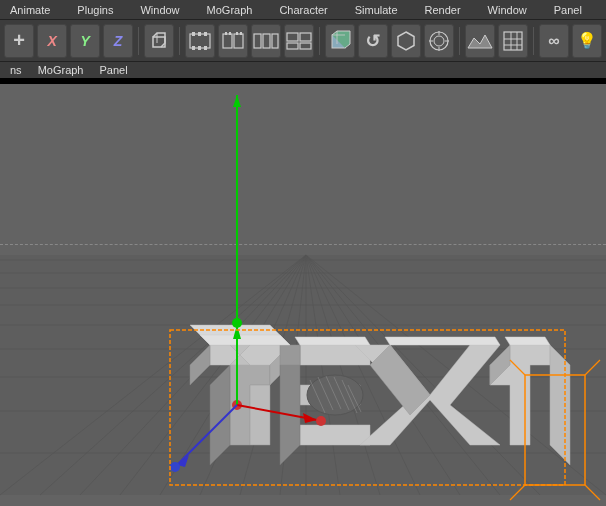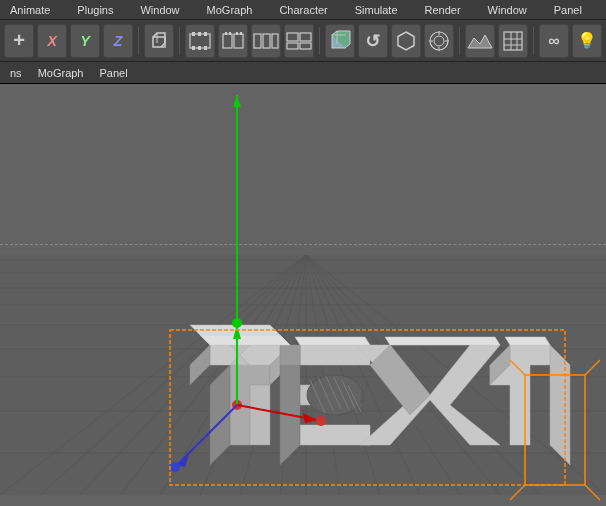--- a/index.html
+++ b/index.html
@@ -58,21 +58,21 @@
 
     
     #toolbar2 {
       width: 100%;
       height: 22px;
       background: #3c3c3c;
       display: flex;
       align-items: center;
       padding: 0 4px;
       gap: 4px;
-      border-bottom: 1px solid #000000;
+      border-bottom: 6px solid #000000;
     }
     .toolbar2-item {
       padding: 2px 6px;
       color: #ddd;
       font-size: 11px;
       cursor: pointer;
     }
 
     
     #viewport {

